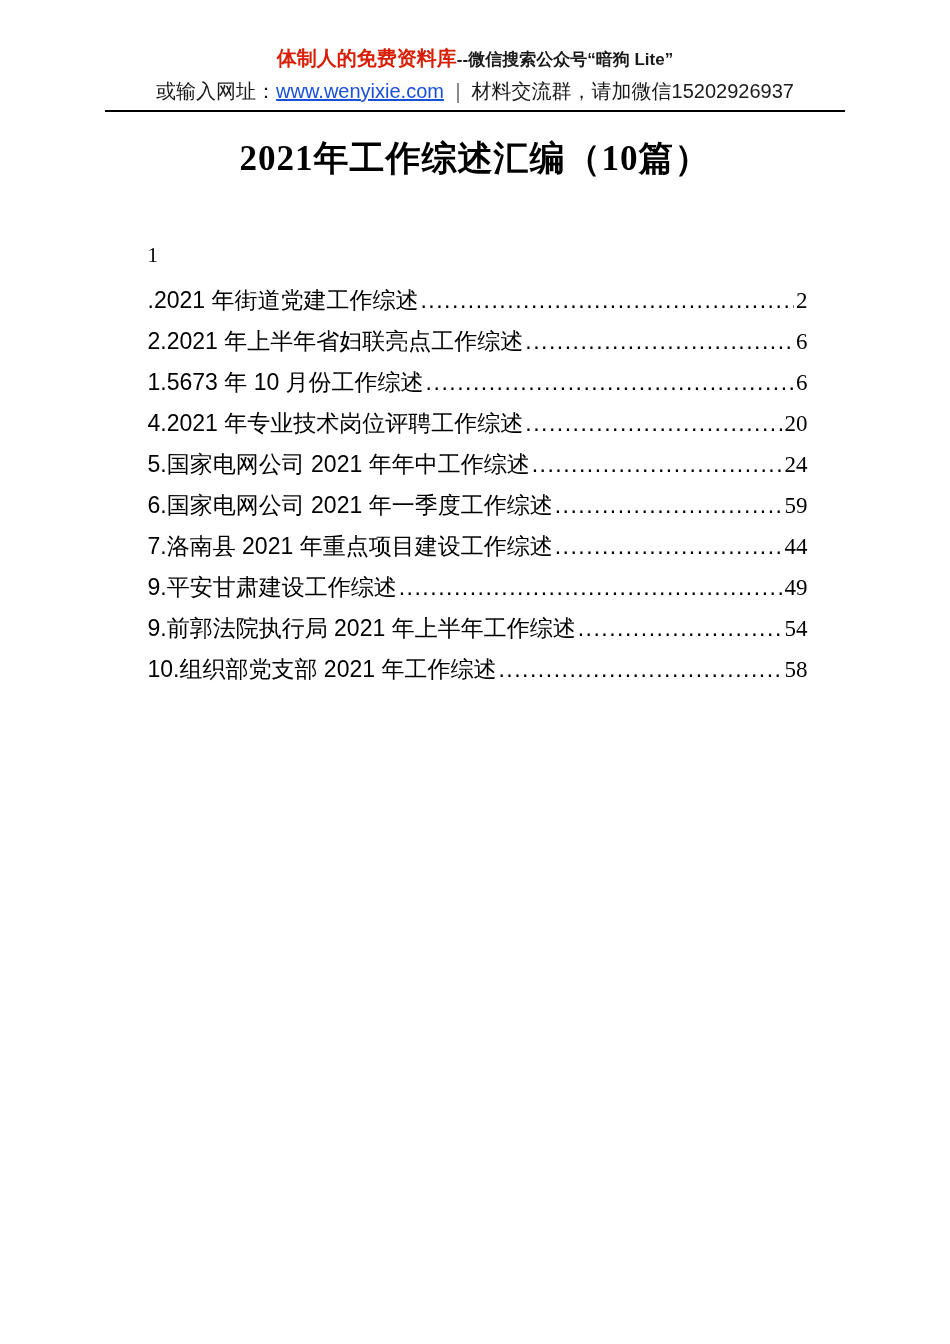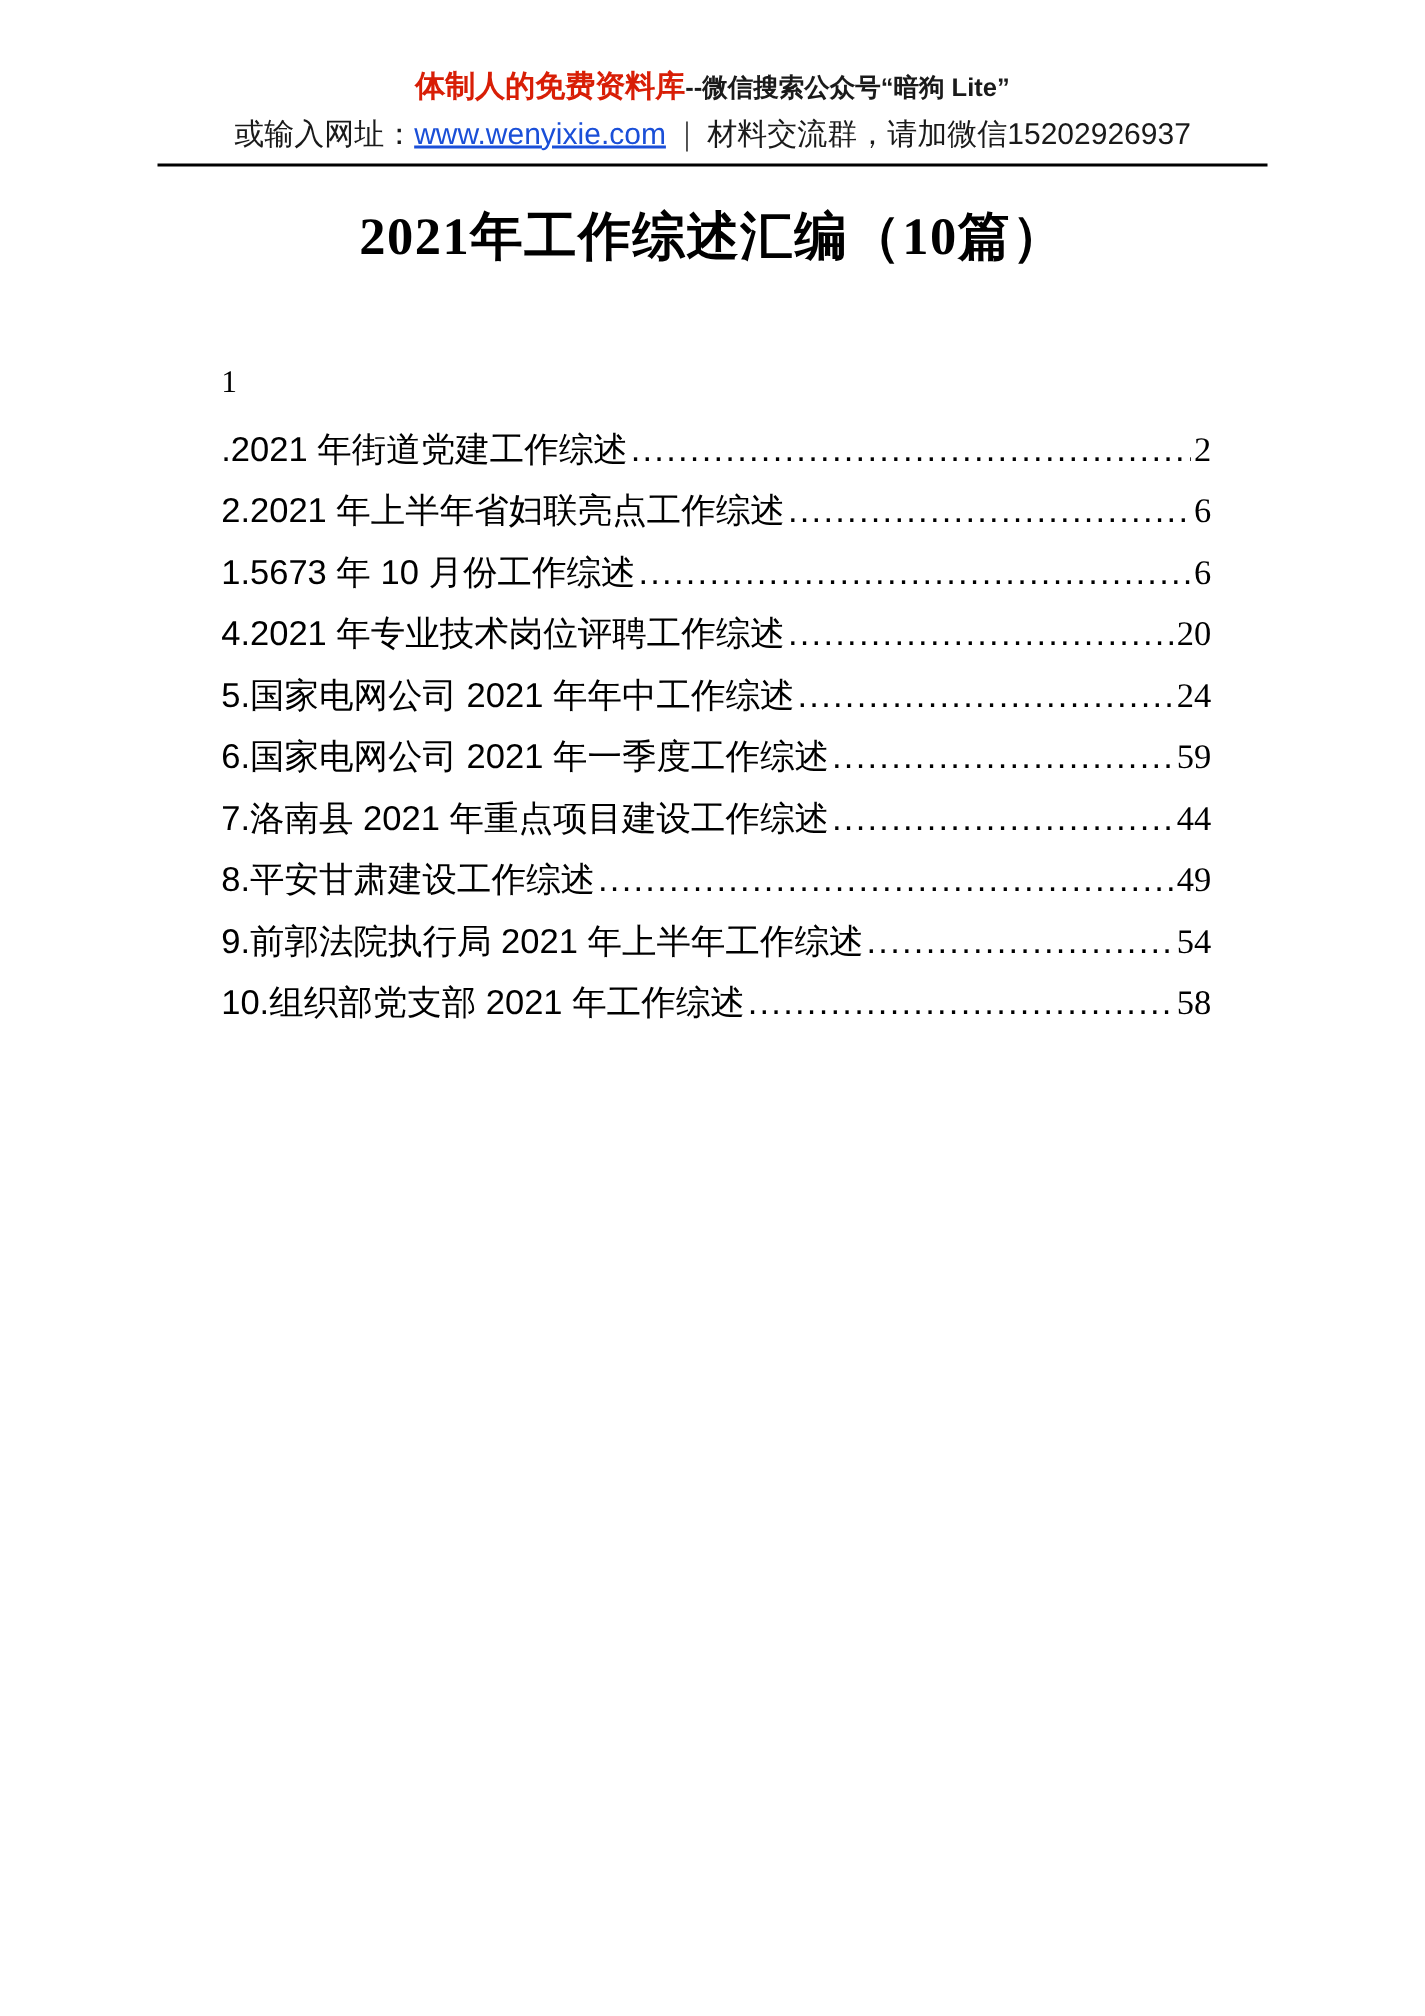--- a/index.html
+++ b/index.html
@@ -173,21 +173,21 @@
       <span class="toc-page">59</span>
     </div>
 
     <div class="toc-entry">
       <span class="toc-label">7.洛南县 2021 年重点项目建设工作综述</span>
       <span class="toc-dots">......................................................................................................</span>
       <span class="toc-page">44</span>
     </div>
 
     <div class="toc-entry">
-      <span class="toc-label">8.平安甘肃建设工作综述</span>
+      <span class="toc-label">9.平安甘肃建设工作综述</span>
       <span class="toc-dots">......................................................................................................</span>
       <span class="toc-page">49</span>
     </div>
 
     <div class="toc-entry">
       <span class="toc-label">9.前郭法院执行局 2021 年上半年工作综述</span>
       <span class="toc-dots">......................................................................................................</span>
       <span class="toc-page">54</span>
     </div>
 

